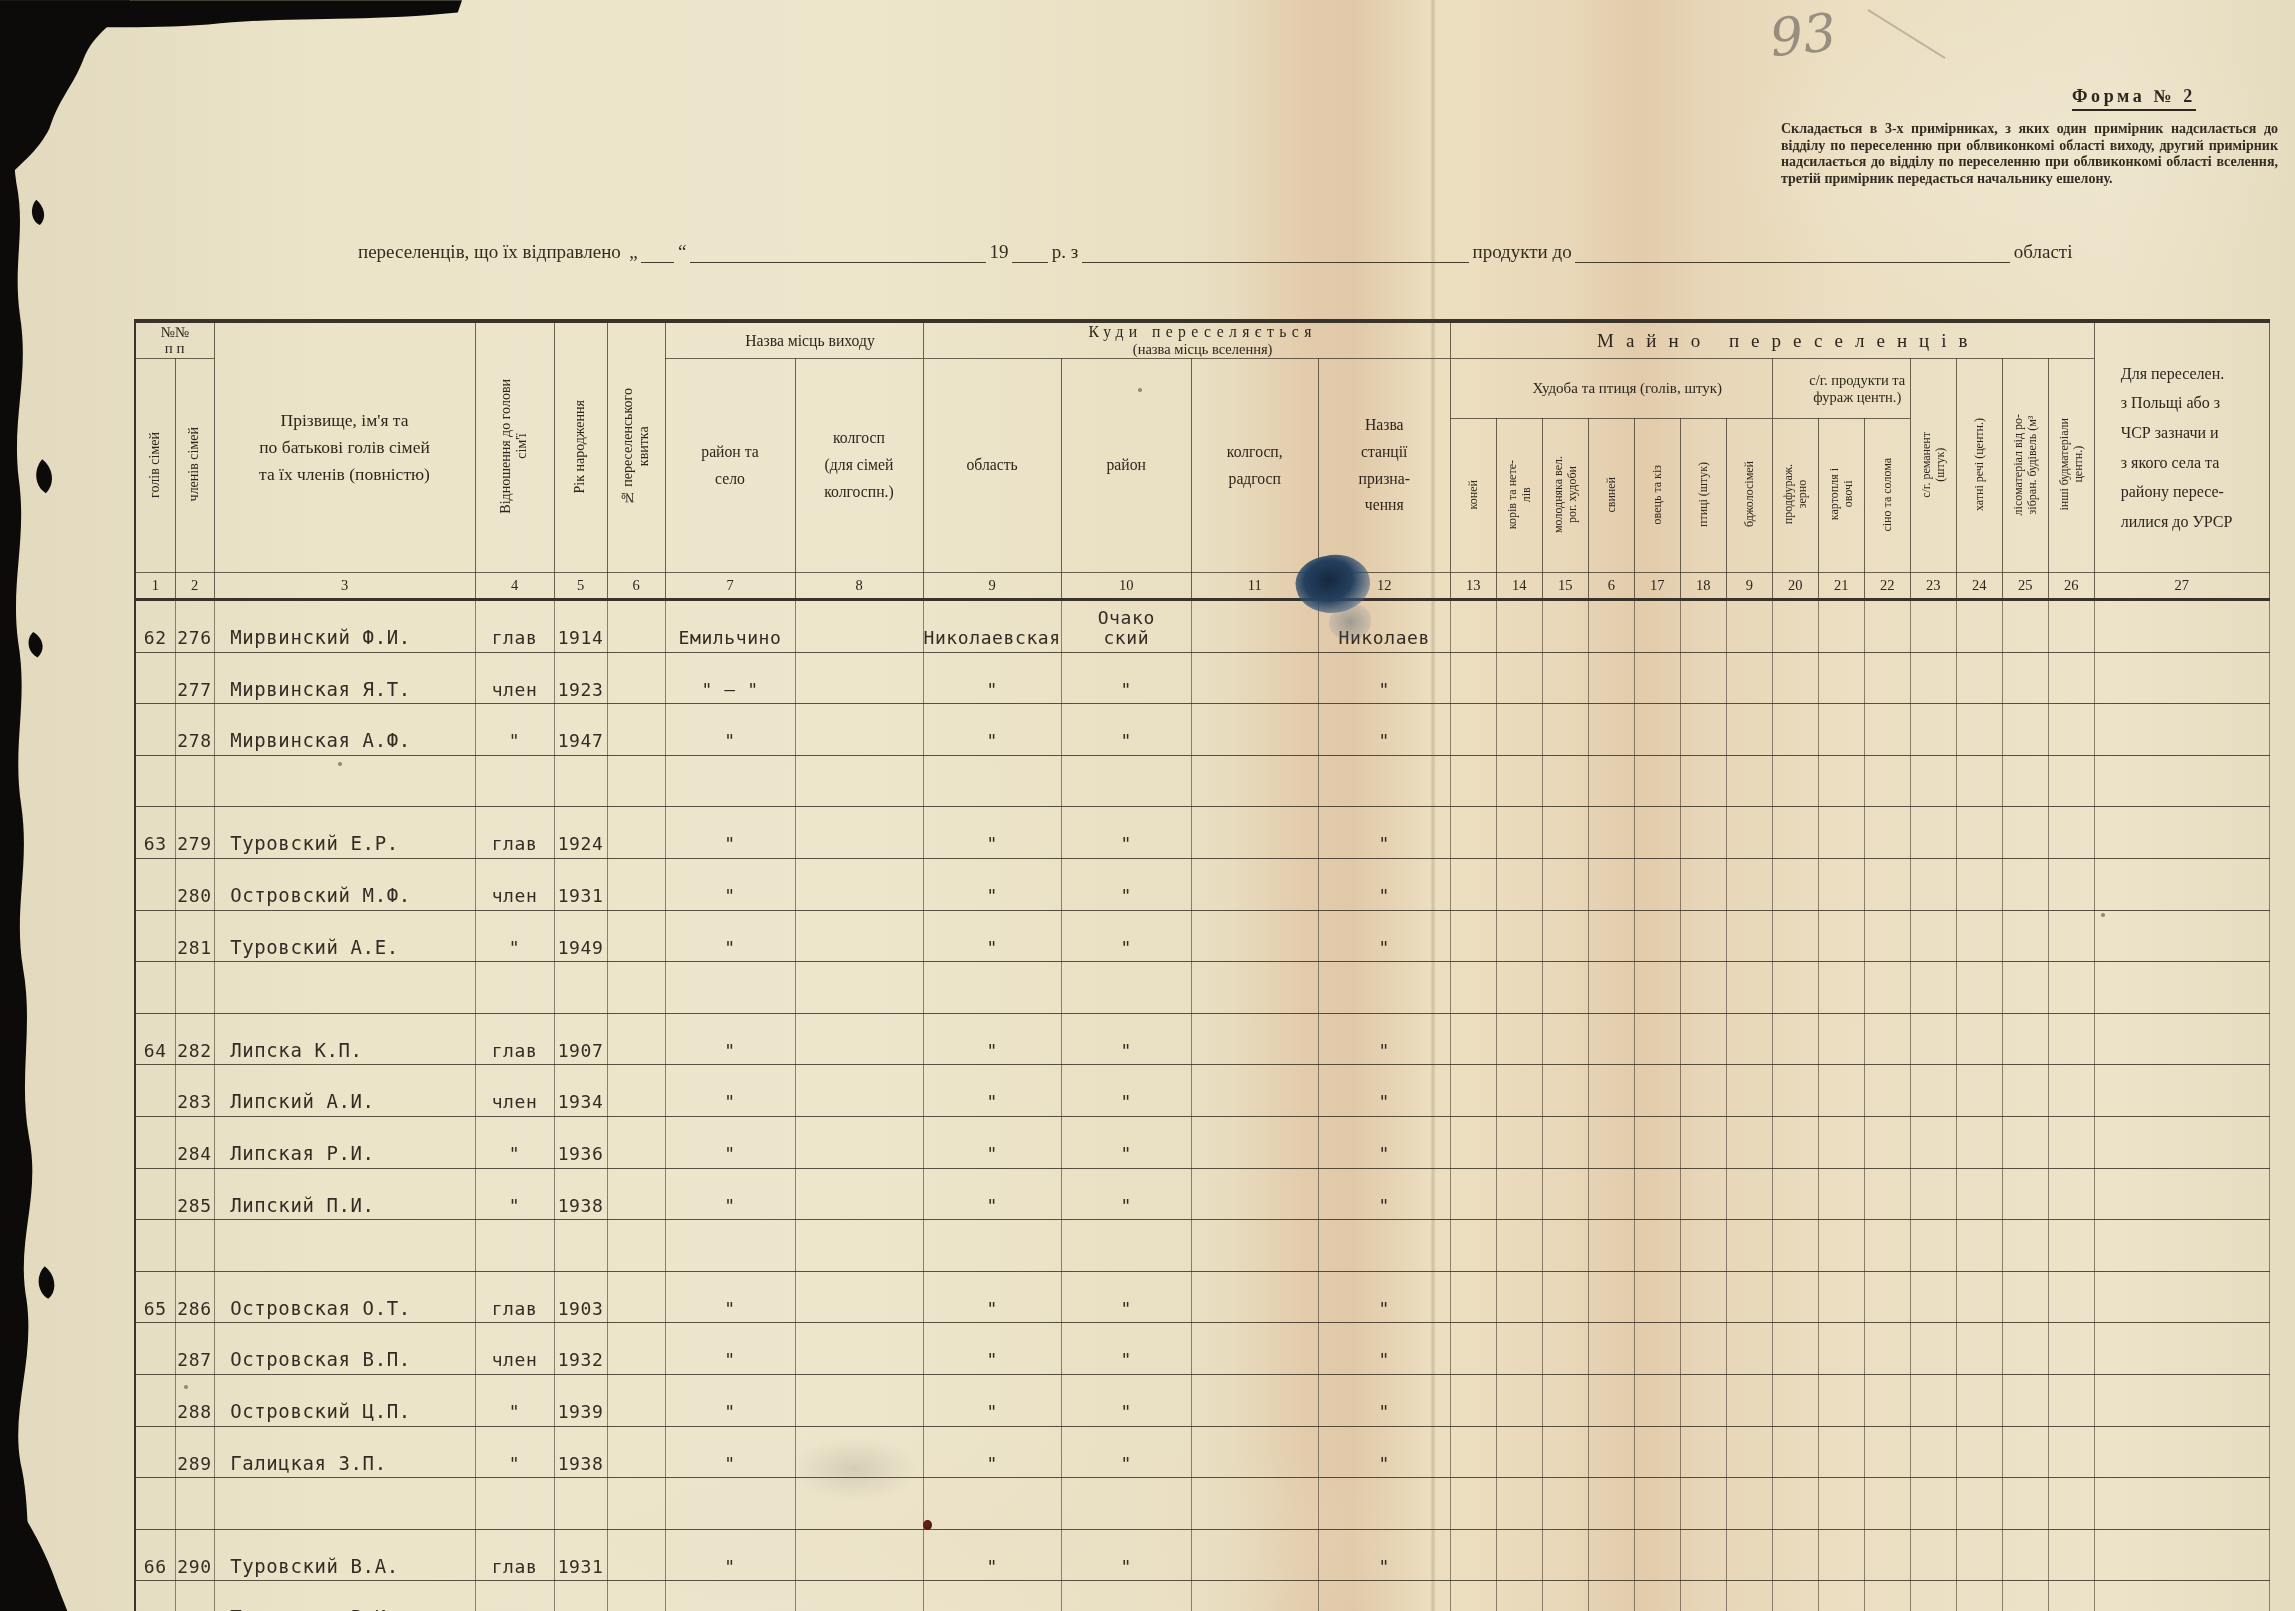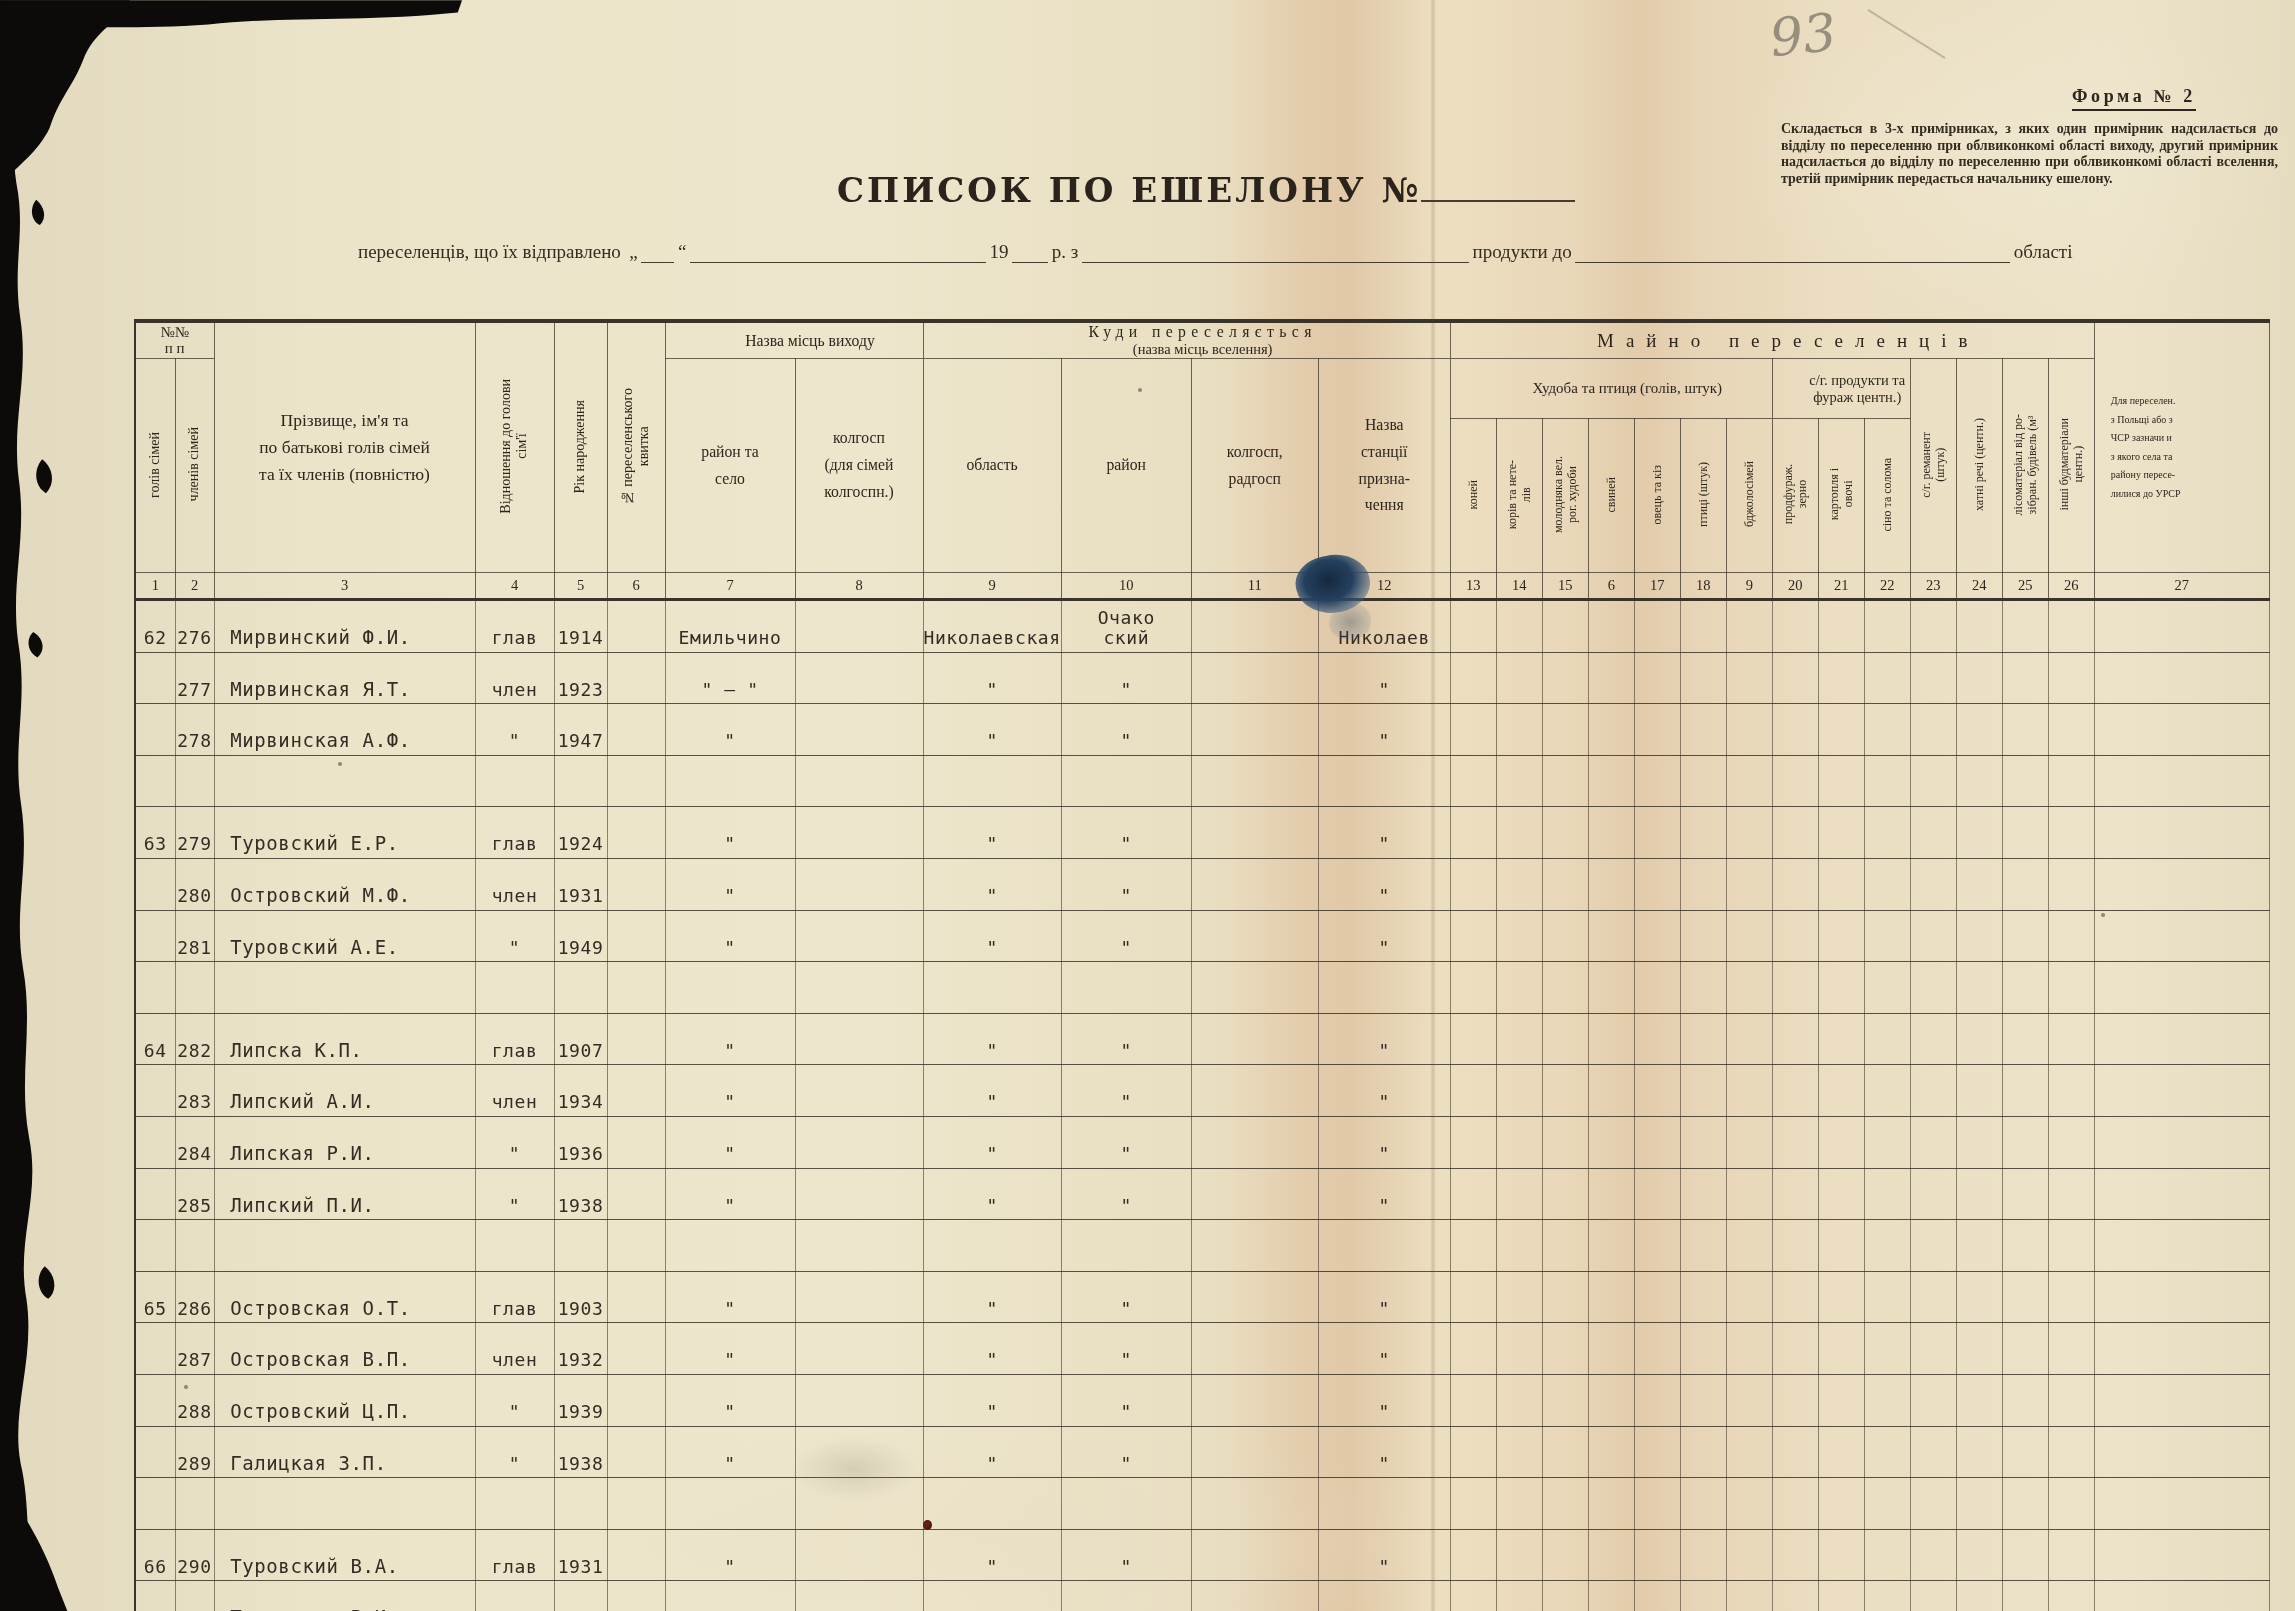--- a/index.html
+++ b/index.html
@@ -56,21 +56,21 @@
   th{font-weight:normal;color:#2c261e;vertical-align:middle;text-align:center;overflow:hidden;}
   .pre{white-space:pre-line;}
   tr.hr1{height:36px}tr.hr2{height:60px}tr.hr3{height:154px}tr.hnum{height:27px}
   .h-npp{font-size:15px;line-height:1.05;border-bottom-style:dashed;}
   .h-name{font-size:17.5px;line-height:1.55;}
   .h-group{font-size:15.7px;border-bottom-style:dashed;padding-left:32px;}
   .h-group .sub{font-size:14.5px;letter-spacing:0;}
   .sp1{letter-spacing:5.4px;}
   .sp2{letter-spacing:12px;font-size:19px;}
   .h-mid{font-size:15.7px;line-height:1.7;}
-  .h-col27{font-size:10px;line-height:1.85;text-align:left;padding-left:16px;}
+  .h-col27{font-size:16px;line-height:1.85;text-align:left;padding-left:26px;}
   .vt{writing-mode:vertical-rl;transform:rotate(180deg);white-space:pre-line;
       display:inline-block;line-height:1.15;}
   th.vert{vertical-align:middle;}
   .vt-a{font-size:14px;}   
   .vt-b{font-size:12px;line-height:1.2;}   
   tr.hnum th{font-size:14.5px;border-top-style:dashed;border-bottom:3px solid #3a332a;}
 
   td.d{font-family:"DejaVu Sans Mono",monospace;font-size:18px;color:#322c25;
     vertical-align:bottom;text-align:center;padding-bottom:3.6px;letter-spacing:0.6px;
     border-color:rgba(56,47,33,.55);border-bottom:1.2px solid rgba(50,42,30,.8);height:47px;}
@@ -104,24 +104,20 @@
   <div class="band b3"></div>
   <div class="patch p1"></div>
   <div class="patch p2"></div>
 
   <div class="pencil">93</div>
   <div class="pencil-squiggle"></div>
 
   <div class="form-label">Форма № 2</div>
   <div class="instructions">Складається в 3-х примірниках, з яких один примірник надсилається до відділу по переселенню при облвиконкомі області виходу, другий примірник надсилається до відділу по переселенню при облвиконкомі області вселення, третій примірник передається начальнику ешелону.</div>
 
-  <div class="title-row">
-    <span class="doc-title">СПИСОК ПО ЕШЕЛОНУ №</span>
-    <span class="blank title-blank"></span>
-  </div>
 
   <div class="formline l1">
     <span>переселенців, що їх відправлено</span>
     <span style="margin-left:8.5px">„</span>
     <span class="blank" style="width:33px"></span>
     <span>“</span>
     <span class="blank" style="width:296px"></span>
     <span>19</span>
     <span class="blank" style="width:36px"></span>
     <span>р. з</span>

